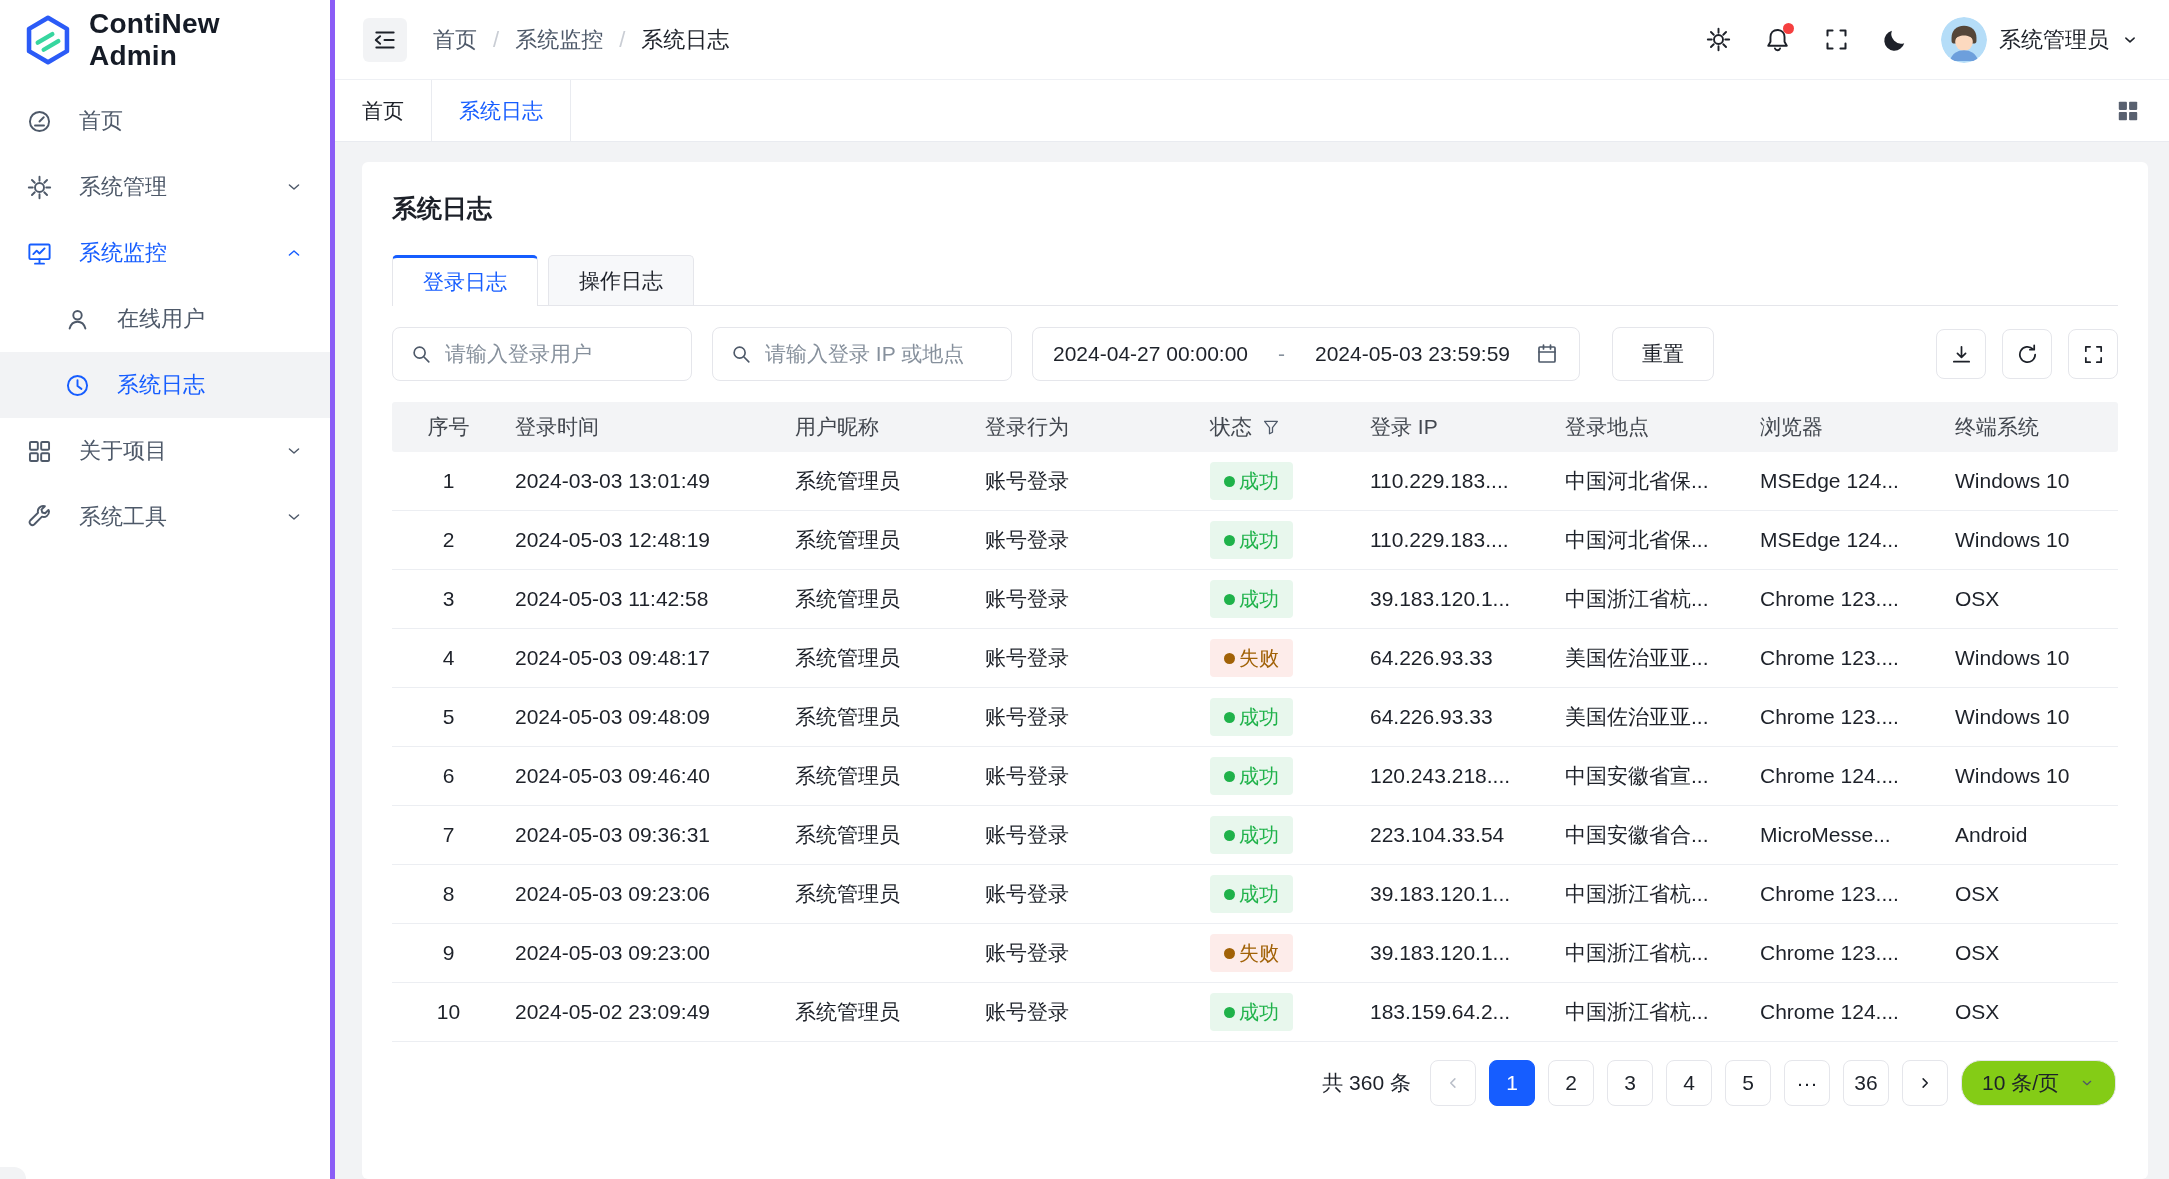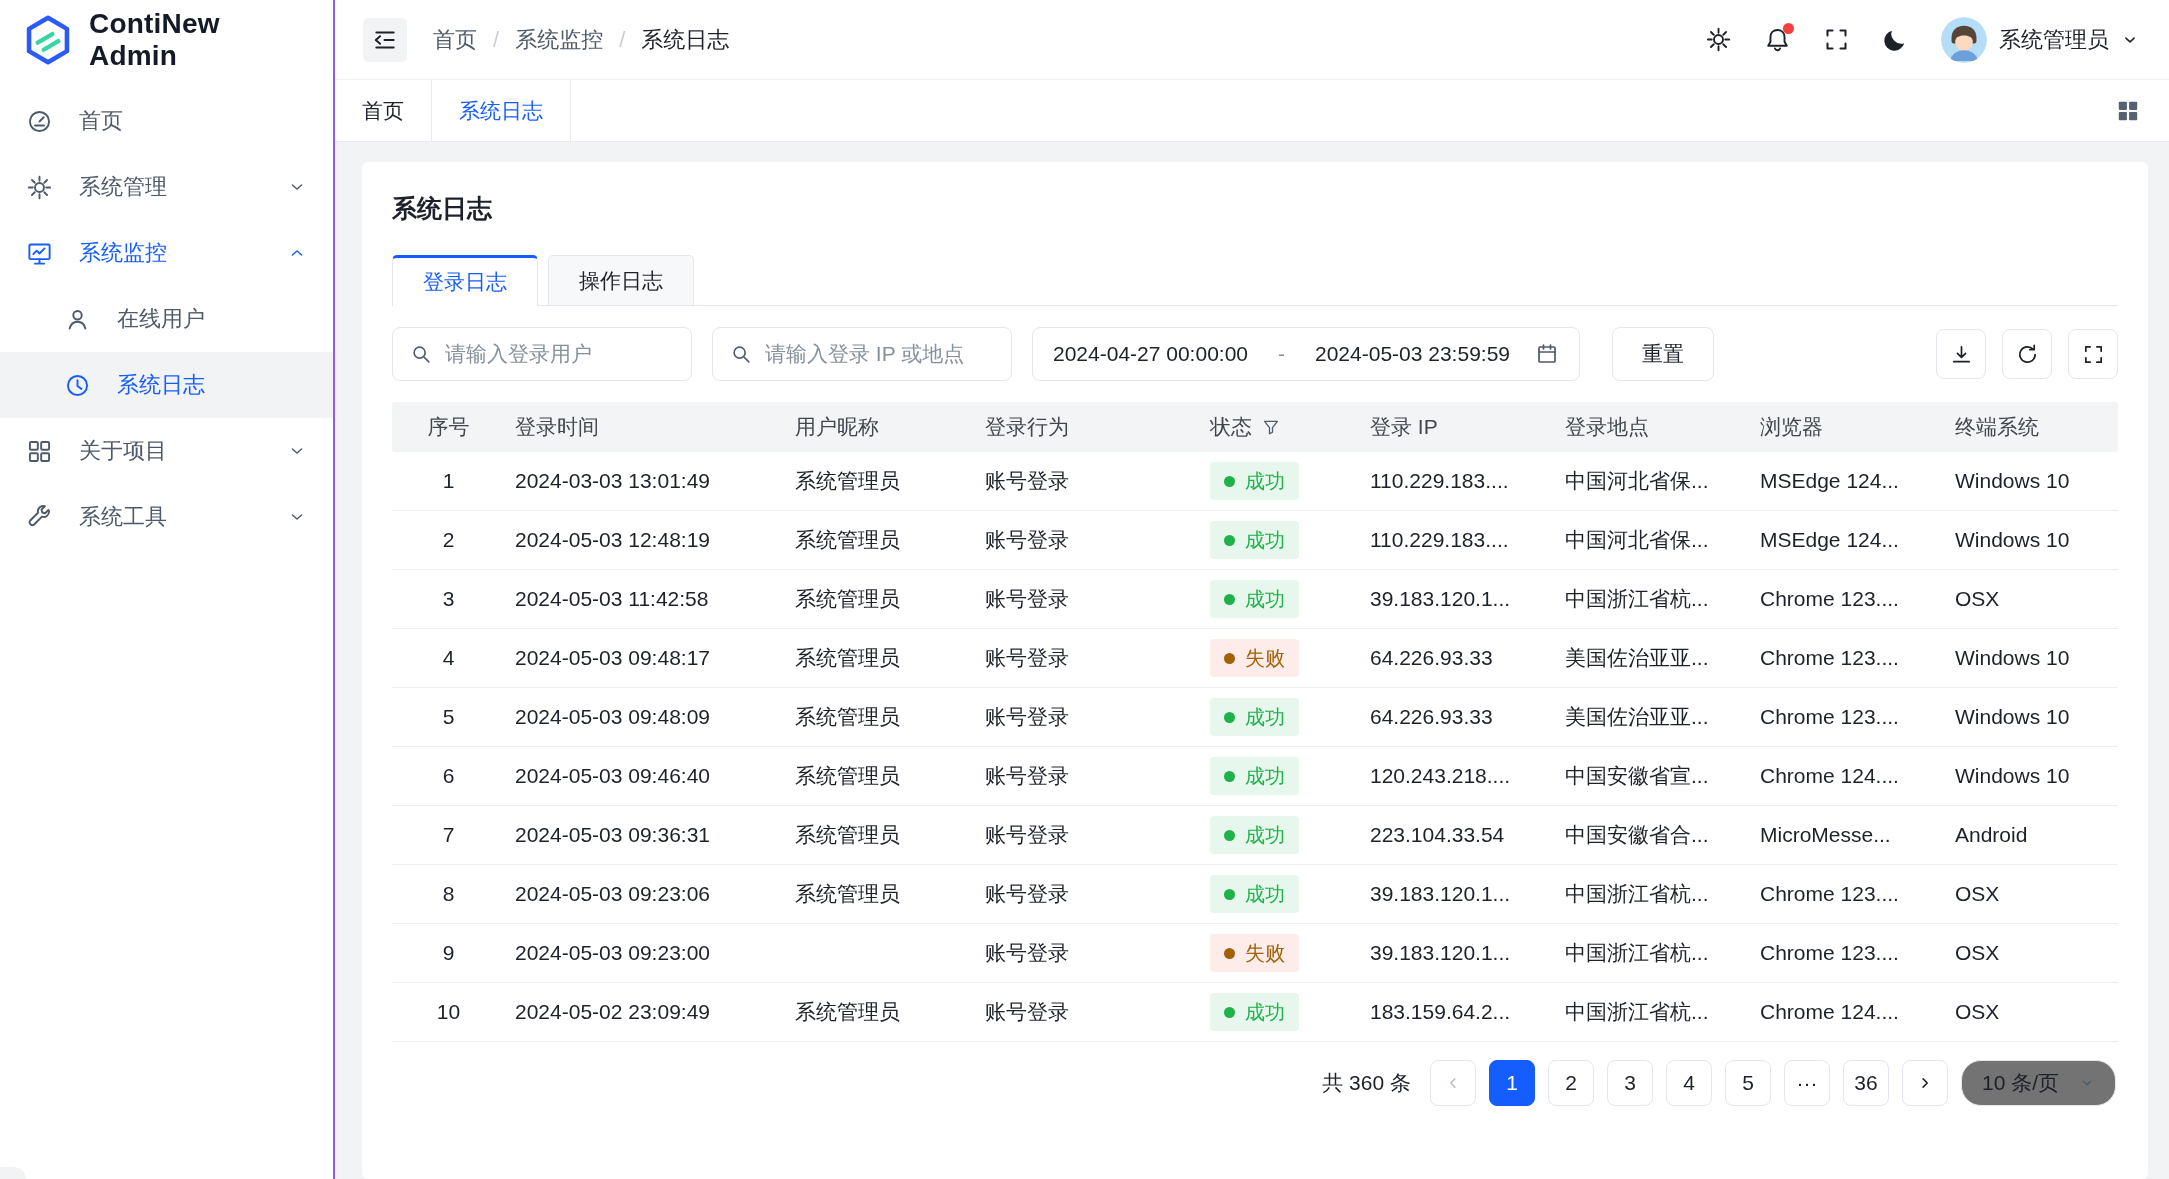--- a/index.html
+++ b/index.html
@@ -4,21 +4,21 @@
 <style>
   * { margin:0; padding:0; box-sizing:border-box; }
   html,body { background:#fff; }
   #app {
     width:2169px; height:1179px; display:flex; overflow:hidden; position:relative;
     font-family:"Liberation Sans","DejaVu Sans",sans-serif; color:#1d2129; background:#fff;
   }
   svg { display:block; }
 
   
-  .sidebar { width:335px; min-width:335px; background:#fff; border-right:2px solid #8b5cf6; display:flex; flex-direction:column; position:relative; }
+  .sidebar { width:335px; min-width:335px; background:#fff; border-right:5px solid #8b5cf6; display:flex; flex-direction:column; position:relative; }
   .logo { height:80px; display:flex; align-items:center; gap:15px; padding:0 22px; }
   .logo-title { font-size:28px; font-weight:bold; color:#151b26; letter-spacing:.2px; }
   .nav { padding-top:8px; }
   .nav-item { height:66px; display:flex; align-items:center; padding:0 26px; font-size:22px; color:#4e5969; cursor:pointer; }
   .nav-item .icon { width:27px; height:27px; margin-right:26px; flex:none; }
   .nav-item .icon svg { width:100%; height:100%; }
   .nav-item .label { flex:1; white-space:nowrap; }
   .nav-item .chev { width:20px; height:20px; margin-left:auto; }
   .nav-item.sub { padding-left:64px; }
   .nav-item.open { color:#165dff; }
@@ -73,34 +73,34 @@
   
   .tbl { margin-top:21px; }
   .tbl-header, .tbl-row { display:grid; grid-template-columns:113px 280px 190px 225px 160px 195px 195px 195px 1fr; align-items:center; }
   .tbl-header { background:#f3f4f6; height:50px; border-radius:3px; }
   .th { font-size:21px; color:#42474f; padding-left:10px; display:flex; align-items:center; gap:10px; white-space:nowrap; }
   .th.c0 { justify-content:center; padding-left:0; }
   .th .funnel { width:18px; height:18px; color:#4e5969; cursor:pointer; }
   .tbl-row { height:59px; border-bottom:1px solid #eceef2; font-size:21px; color:#1d2129; background:#fff; }
   .td { padding-left:10px; white-space:nowrap; overflow:hidden; }
   .td.c0 { text-align:center; padding-left:0; }
-  .badge { display:inline-flex; align-items:center; gap:10px; height:38px; padding:0 14px; border-radius:4px; font-size:20px; }
+  .badge { display:inline-flex; align-items:center; gap:4px; height:38px; padding:0 14px; border-radius:4px; font-size:20px; }
   .badge .dot { width:11px; height:11px; border-radius:50%; background:currentColor; }
   .badge.success { background:#e8f7ed; color:#1fb24a; }
   .badge.fail { background:#fdecea; color:#a16207;align-items:center; }
 
   
   .pagination { margin-top:18px; display:flex; align-items:center; justify-content:flex-end; gap:13px; padding-right:2px; }
   .pg-total { font-size:21px; color:#1d2129; margin-right:6px; }
   .pg-btn { min-width:46px; height:46px; border:1px solid #e5e6eb; border-radius:8px; background:#fff; display:flex; align-items:center; justify-content:center; font-size:21px; color:#1d2129; font-family:inherit; cursor:pointer; padding:0 6px; }
   .pg-btn.active { background:#165dff; border-color:#165dff; color:#fff; }
   .pg-btn svg { width:18px; height:18px; }
   .pg-btn.dis { color:#b9bec8; }
   .pages { display:flex; gap:13px; }
-  .pg-size { height:46px; border:1px solid #e5e6eb; border-radius:20px; background:#737373; display:flex; align-items:center; gap:20px; padding:0 20px; font-size:21px; color:#1d2129; cursor:pointer; }
+  .pg-size { height:46px; border:1px solid #e5e6eb; border-radius:20px; background:#84cc16; display:flex; align-items:center; gap:20px; padding:0 20px; font-size:21px; color:#1d2129; cursor:pointer; }
   .pg-size svg { width:16px; height:16px; color:#4e5969; }
 </style>
 </head>
 <body>
 
 <div id="app">
 
   <aside class="sidebar">
     <div class="logo">
       <span>

